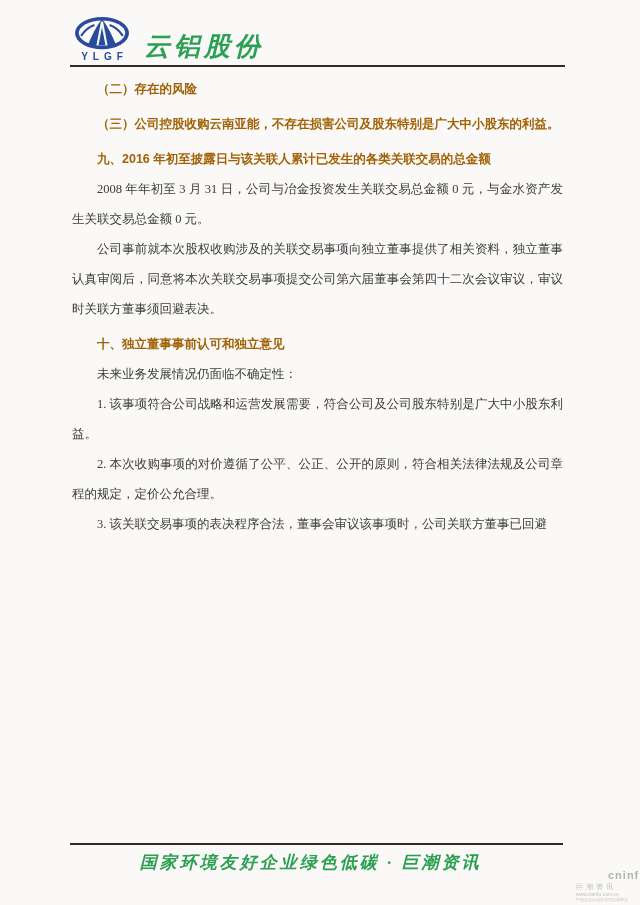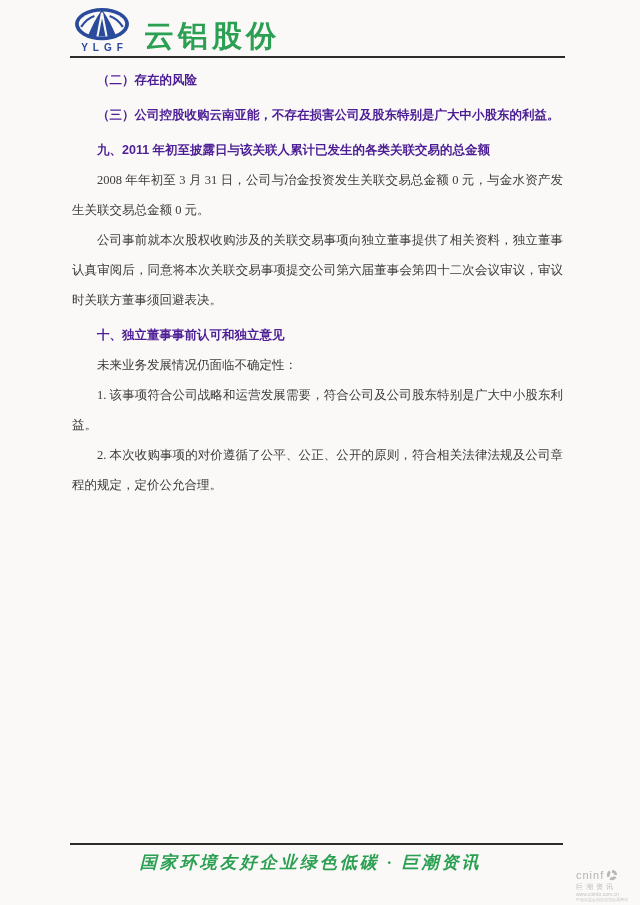--- a/index.html
+++ b/index.html
@@ -14,70 +14,70 @@
   .page{
     position:relative;
     width:640px;height:905px;
     margin:0 auto;
     background:var(--page-bg);
     font-family:"Liberation Serif","DejaVu Serif",serif;
     color:var(--text);
     overflow:hidden;
   }
   
-  .header{padding-top:7px;}
+  .header{padding-top:16px;}
   .logo-row{display:flex;align-items:flex-end;margin-left:72px;height:46px;}
   .emblem-block{width:60px;text-align:center;}
   .emblem-block svg{display:block;margin:0 auto;}
   .ylgf-letters{
     font-family:"Liberation Sans","DejaVu Sans",sans-serif;
     font-size:10px;font-weight:bold;color:var(--blue);
     letter-spacing:5px;margin-top:-1px;padding-left:5px;
   }
   .company-name{
     color:var(--green);
-    font-size:30px;font-weight:bold;
+    font-size:26px;font-weight:bold;font-style:italic;
     letter-spacing:4px;margin-left:12px;line-height:1;
     padding-bottom:2px;
   }
   .header-rule{height:2px;background:var(--rule);width:495px;margin:3px 0 0 70px;}
   
   .content{
     margin:2px 77px 0 72px;
     font-size:12.5px;line-height:30px;
     text-align:justify;
     height:776px;overflow:hidden;
   }
   .para{margin:0;text-indent:2em;}
   .para.no-indent{text-indent:0;}
   .para.heading{
     font-weight:bold;
     font-family:"Liberation Sans","DejaVu Sans",sans-serif;
     margin-top:5px;
-    color:#4c1d95;
+    color:#a16207;
   }
   
   .footer{position:absolute;left:0;top:843px;width:640px;}
   .footer-rule{height:2px;background:var(--rule);width:493px;margin-left:70px;}
   .slogans{
     display:flex;justify-content:center;
     margin:5px 93px 0 74px;
     color:var(--green);
     font-weight:bold;font-style:italic;
     font-size:17px;letter-spacing:3px;
     line-height:26px;
   }
   
   .watermark{
     position:absolute;right:2px;bottom:2px;width:62px;
     color:var(--wm);
     font-family:"Liberation Sans","DejaVu Sans",sans-serif;
     line-height:1.15;
   }
-  .wm-brand{display:flex;align-items:center;font-size:11px;font-weight:normal;letter-spacing:1px;}
+  .wm-brand{display:flex;align-items:center;font-size:11px;font-weight:bold;letter-spacing:1px;margin-left:32px;}
   .wm-brand svg{margin-left:2px;}
   .wm-cn{font-size:7px;letter-spacing:3px;margin-top:1px;color:#bdbdbd;}
   .wm-url{font-size:5px;margin-top:1px;color:#c2c2c2;}
   .wm-note{font-size:4px;margin-top:1px;color:#c6c6c6;}
 </style>
 </head>
 <body>
 
 <div class="page">
 
@@ -96,27 +96,28 @@
         <div class="ylgf-letters">YLGF</div>
       </div>
       <div class="company-name">云铝股份</div>
     </div>
     <div class="header-rule"></div>
   </div>
 
   <div class="content">
       <p class="para heading">（二）存在的风险</p>
       <p class="para heading">（三）公司控股收购云南亚能，不存在损害公司及股东特别是广大中小股东的利益。</p>
-      <p class="para heading">九、2011 年初至披露日与该关联人累计已发生的各类关联交易的总金额</p>
+      <p class="para heading">九、2016 年初至披露日与该关联人累计已发生的各类关联交易的总金额</p>
       <p class="para body">2008 年年初至 3 月 31 日，公司与冶金投资发生关联交易总金额 0 元，与金水资产发生关联交易总金额 0 元。</p>
       <p class="para body">公司事前就本次股权收购涉及的关联交易事项向独立董事提供了相关资料，独立董事认真审阅后，同意将本次关联交易事项提交公司第六届董事会第四十二次会议审议，审议时关联方董事须回避表决。</p>
       <p class="para heading">十、独立董事事前认可和独立意见</p>
       <p class="para body">未来业务发展情况仍面临不确定性：</p>
       <p class="para body">1. 该事项符合公司战略和运营发展需要，符合公司及公司股东特别是广大中小股东利益。</p>
       <p class="para body">2. 本次收购事项的对价遵循了公平、公正、公开的原则，符合相关法律法规及公司章程的规定，定价公允合理。</p>
+      <p class="para body">3. 该关联交易事项的表决程序合法，董事会审议该事项时，公司关联方董事已回避</p>
     </div>
 
   <div class="footer">
     <div class="footer-rule"></div>
     <div class="slogans">
       <span>国家环境友好企业</span>
       <span>绿色低碳 · 巨潮资讯</span>
     </div>
   </div>
 

